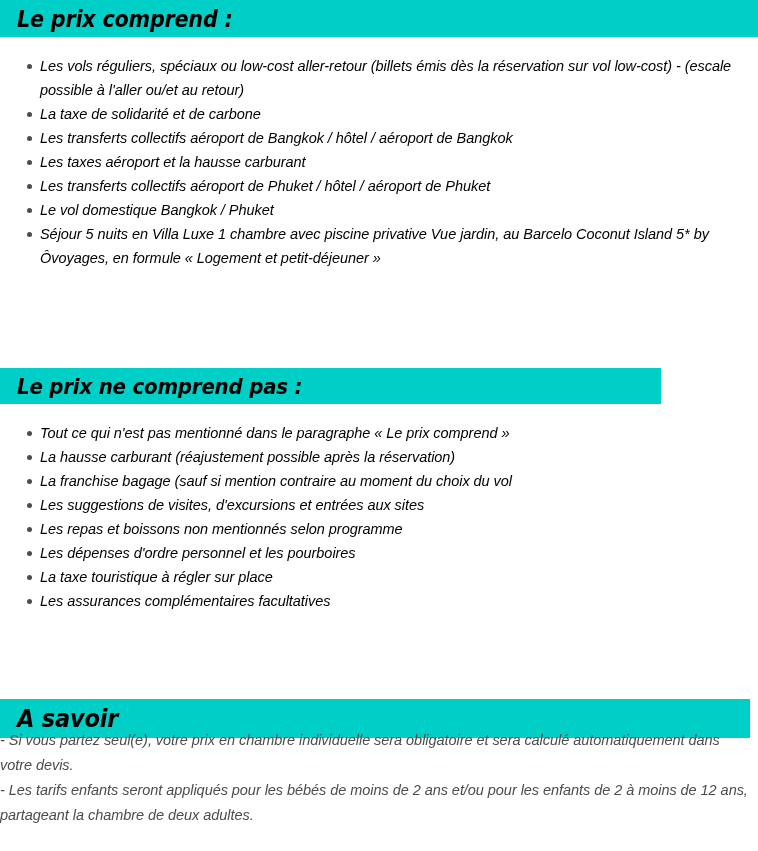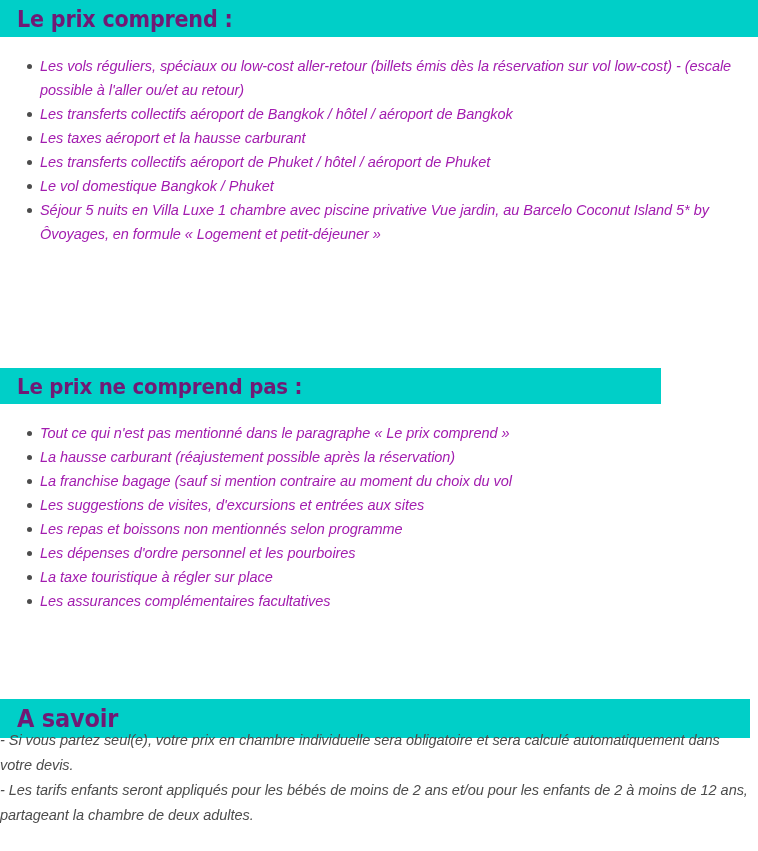--- a/index.html
+++ b/index.html
@@ -23,21 +23,22 @@
   }
 
   
   .bar {
     background: #00cfc8;
     display: flex;
     align-items: center;
     box-sizing: border-box;
   }
   .bar-title {
-    color: #701a75;
+    color: #000000;
+    font-style: italic;
     font-weight: bold;
     font-family: "DejaVu Sans Condensed", "Liberation Sans Narrow", "Liberation Sans", sans-serif;
     font-stretch: condensed;
     letter-spacing: -0.2px;
     white-space: nowrap;
   }
 
   
   #bar-included {
     position: absolute;
@@ -78,21 +79,21 @@
   #list-included { left: 0; top: 54px; width: 740px; }
   #list-excluded { left: 0; top: 421px; width: 740px; }
 
   .bullet-list li {
     position: relative;
     padding-left: 40px;
     margin: 0 0 0 0;
     font-style: italic;
     font-size: 14.5px;
     line-height: 24px;
-    color: #a21caf;
+    color: #000000;
     letter-spacing: -0.05px;
   }
   .bullet-list li + li { margin-top: 0px; }
   .bullet-list li::before {
     content: "";
     position: absolute;
     left: 27px;
     top: 10px;
     width: 5px;
     height: 5px;
@@ -121,20 +122,21 @@
 <body>
 
 <div class="page">
 
   <div class="bar" id="bar-included">
     <span class="bar-title">Le prix comprend :</span>
   </div>
 
   <ul class="bullet-list" id="list-included">
     <li>Les vols réguliers, spéciaux ou low-cost aller-retour (billets émis dès la réservation sur vol low-cost) - (escale possible à l'aller ou/et au retour)</li>
+    <li>La taxe de solidarité et de carbone</li>
     <li>Les transferts collectifs aéroport de Bangkok / hôtel / aéroport de Bangkok</li>
     <li>Les taxes aéroport et la hausse carburant</li>
     <li>Les transferts collectifs aéroport de Phuket / hôtel / aéroport de Phuket</li>
     <li>Le vol domestique Bangkok / Phuket</li>
     <li>Séjour 5 nuits en Villa Luxe 1 chambre avec piscine privative Vue jardin, au Barcelo Coconut Island 5* by Ôvoyages, en formule « Logement et petit-déjeuner »</li>
   </ul>
 
   <div class="bar" id="bar-excluded">
     <span class="bar-title">Le prix ne comprend pas :</span>
   </div>

